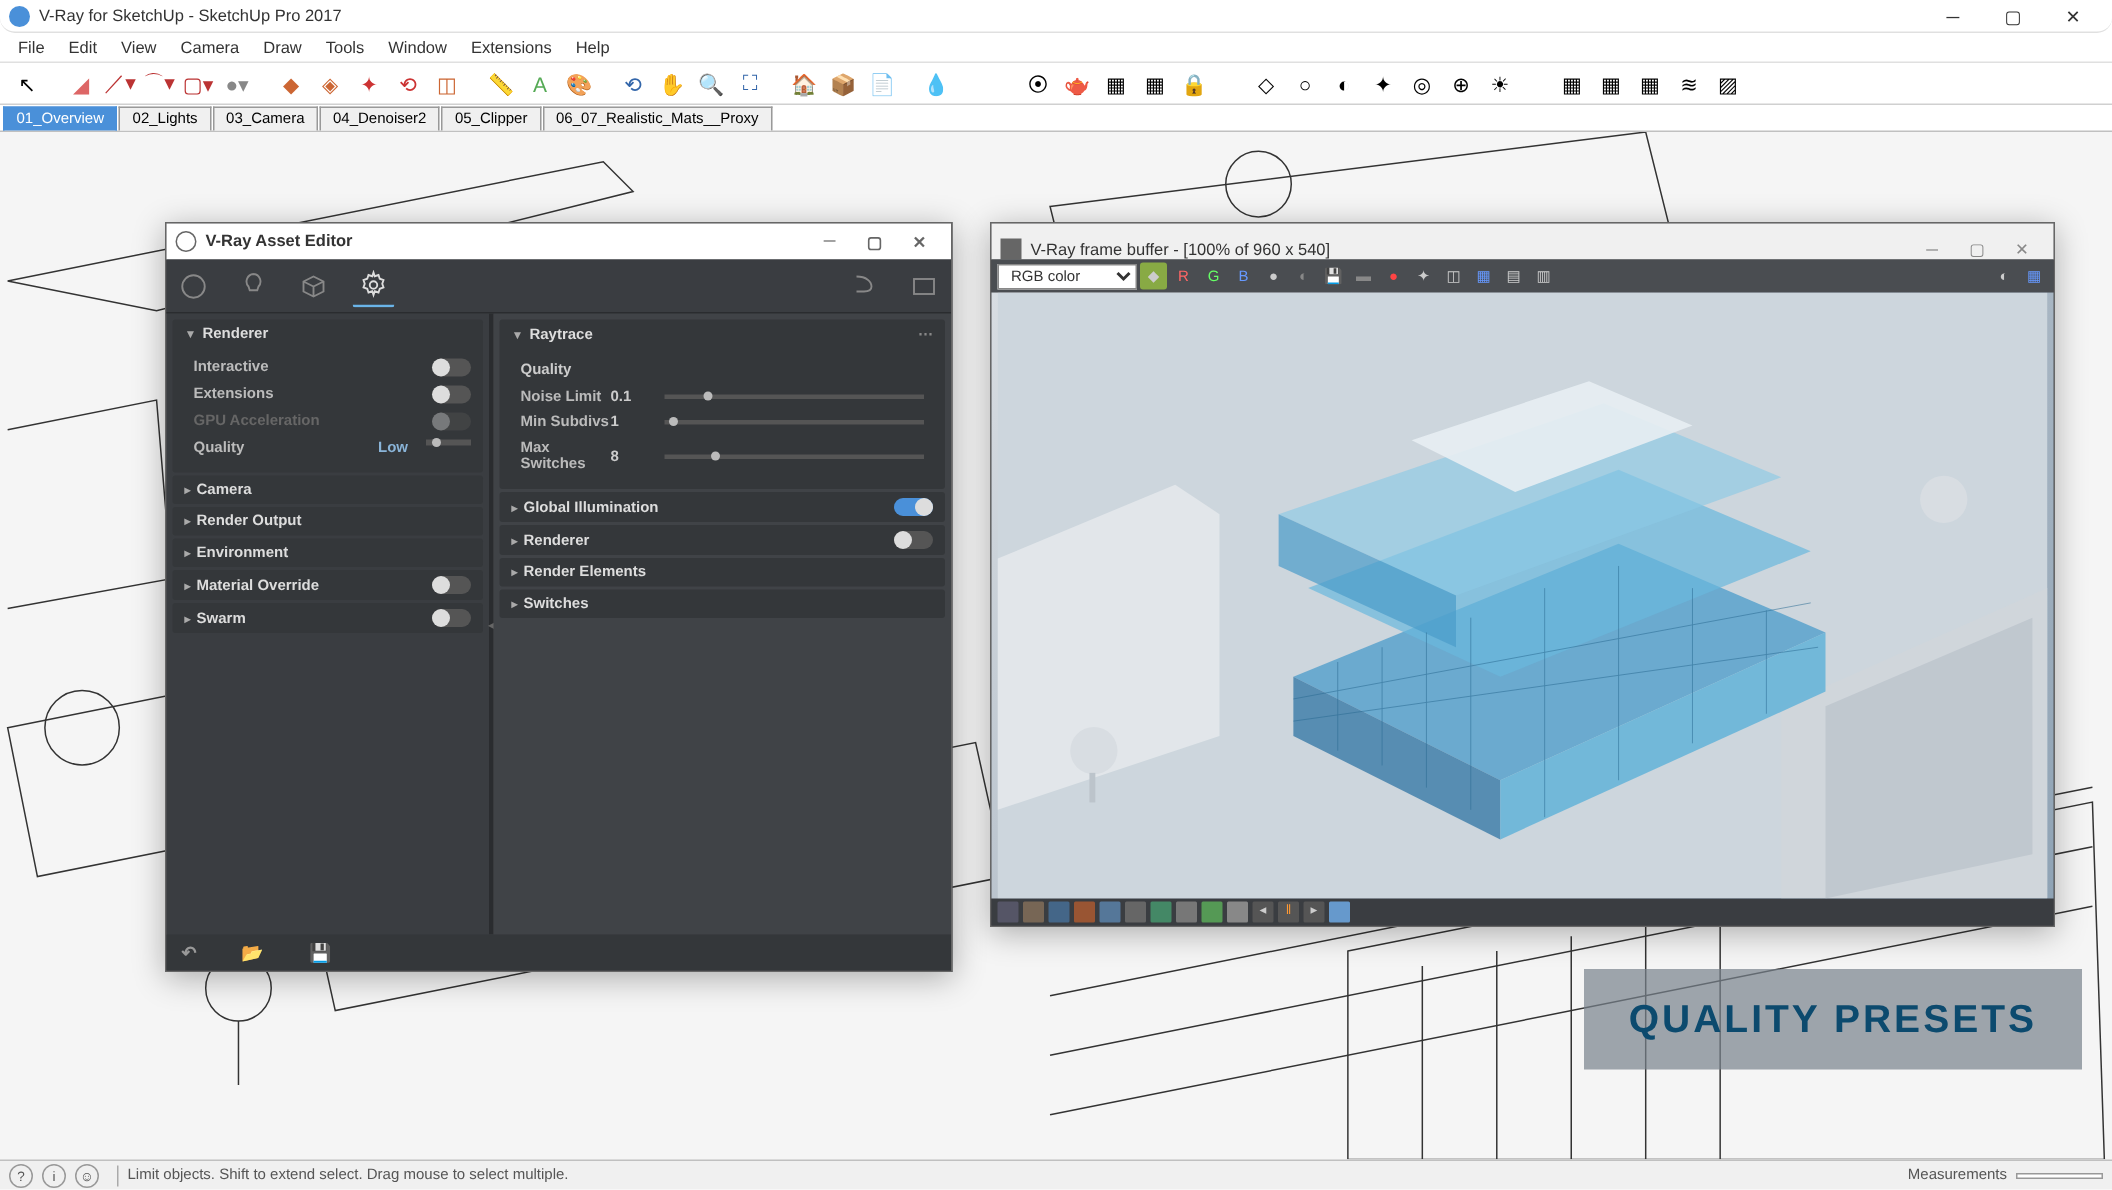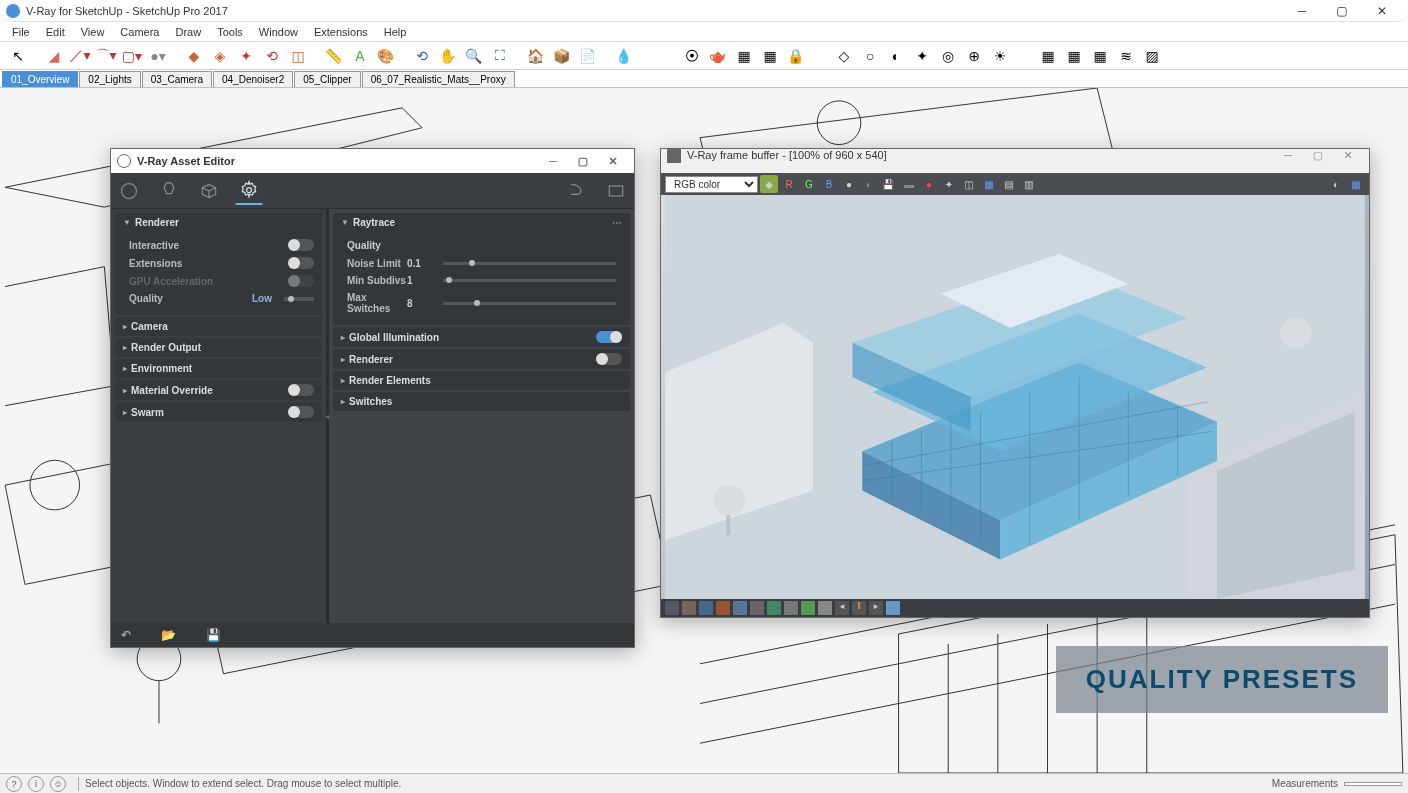--- a/index.html
+++ b/index.html
@@ -34,42 +34,42 @@
 .ae-tab { width: 28px; height: 28px; display: flex; align-items: center; justify-content: center; cursor: pointer; color: #888; border-radius: 2px; }
 .ae-tab.active { border-bottom: 2px solid #6ab4e8; color: #ddd; }
 .ae-tab svg { width: 20px; height: 20px; }
 .ae-body { flex: 1; display: flex; overflow: hidden; }
 .ae-left { width: 215px; background: #3a3d41; padding: 4px; overflow-y: auto; }
 .ae-right { flex: 1; background: #404347; padding: 4px; overflow-y: auto; position:relative; }
 .ae-section { background: #34373a; margin-bottom: 2px; border-radius: 2px; }
 .ae-section-h { padding: 4px 8px; font-size: 10px; color: #ddd; cursor: pointer; display: flex; align-items: center; }
 .ae-section-h .arrow { margin-right: 4px; font-size: 8px; color: #aaa; }
 .ae-section-body { padding: 4px 8px 8px 14px; }
-.ae-row { display: flex; align-items: center; padding: 3px 0; font-size: 10px; color: #bbb; }
+.ae-row { display: flex; align-items: flex-start; padding: 3px 0; font-size: 10px; color: #bbb; }
 .ae-row .lbl { flex: 1; }
 .ae-row .val { width: 40px; color: #8ab4d8; text-align: right; margin-right: 6px; }
 .toggle { width: 26px; height: 12px; background: #555; border-radius: 6px; position: relative; cursor: pointer; }
 .toggle.on { background: #4a90d9; }
 .toggle .knob { width: 12px; height: 12px; background: #ddd; border-radius: 50%; position: absolute; top: 0; left: 0; }
 .toggle.on .knob { left: 14px; }
 .mini-slider { width: 30px; height: 4px; background: #555; position: relative; margin-left: 6px; }
 .mini-slider .dot { width: 6px; height: 6px; background: #bbb; border-radius: 50%; position: absolute; top: -1px; }
 .ae-r-row { display: flex; align-items: center; padding: 3px 0; font-size: 10px; color: #bbb; }
 .ae-r-row .lbl { width: 60px; }
 .ae-r-row .val { width: 30px; color: #ccc; }
 .slider { flex: 1; height: 3px; background: #555; position: relative; margin: 0 6px; }
 .slider .dot { width: 6px; height: 6px; background: #bbb; border-radius: 50%; position: absolute; top: -2px; }
 .ae-footer { height: 24px; background: #34373a; display: flex; align-items: center; padding: 0 10px; gap: 30px; color: #999; }
 .ae-footer .fbtn { cursor: pointer; font-size: 12px; }
 .ae-divider { width: 3px; background: #2a2c2f; cursor: col-resize; display:flex;align-items:center;justify-content:center; }
 .ae-divider .grip { color:#666;font-size:8px; }
 
 
 .frame-buffer { position: absolute; left: 660px; top: 148px; width: 710px; height: 470px; background: #3a3d41; border: 1px solid #666; box-shadow: 0 4px 20px rgba(0,0,0,.3); display: flex; flex-direction: column; }
-.fb-title { height: 24px; background: #f0f0f0; color: #333; display: flex; align-items: flex-start; padding: 0 6px; font-size: 11px; }
+.fb-title { height: 24px; background: #f0f0f0; color: #333; display: flex; align-items: flex-end; padding: 0 6px; font-size: 11px; }
 .fb-title .icon { width: 14px; height: 14px; background: #666; margin-right: 6px; }
 .fb-title .t { flex: 1; }
 .fb-title .wbtn { width: 30px; text-align: center; cursor: pointer; color: #888; }
 .fb-toolbar { height: 22px; background: #4a4d51; display: flex; align-items: center; padding: 0 4px; gap: 2px; }
 .fb-select { background: #fff; color: #333; font-size: 10px; padding: 1px 20px 1px 4px; border: 1px solid #888; }
 .fb-btn { width: 18px; height: 18px; display: flex; align-items: center; justify-content: center; cursor: pointer; font-size: 10px; color: #ccc; border-radius: 2px; }
 .fb-render { flex: 1; background: linear-gradient(135deg, #d8dde2 0%, #b8c2cc 40%, #8fa3b5 100%); position: relative; overflow: hidden; }
 .fb-footer { height: 18px; background: #3a3d41; display: flex; align-items: center; padding: 0 4px; gap: 3px; }
 .fb-fbtn { width: 14px; height: 14px; cursor: pointer; border-radius: 1px; }
 
@@ -451,16 +451,16 @@
   </div>
 </div>
 
 <div class="overlay-label">QUALITY PRESETS</div>
 
 <div class="statusbar">
   <div class="sicon">?</div>
   <div class="sicon">i</div>
   <div class="sicon">☺</div>
   <div style="border-left:1px solid #aaa;height:14px;margin:0 6px"></div>
-  <div class="hint">Select objects. Window to extend select. Drag mouse to select multiple.</div>
+  <div class="hint">Limit objects. Shift to extend select. Drag mouse to select multiple.</div>
   <div style="margin-right:6px">Measurements</div>
   <div class="meas"></div>
 </div>
 
 </body></html>

